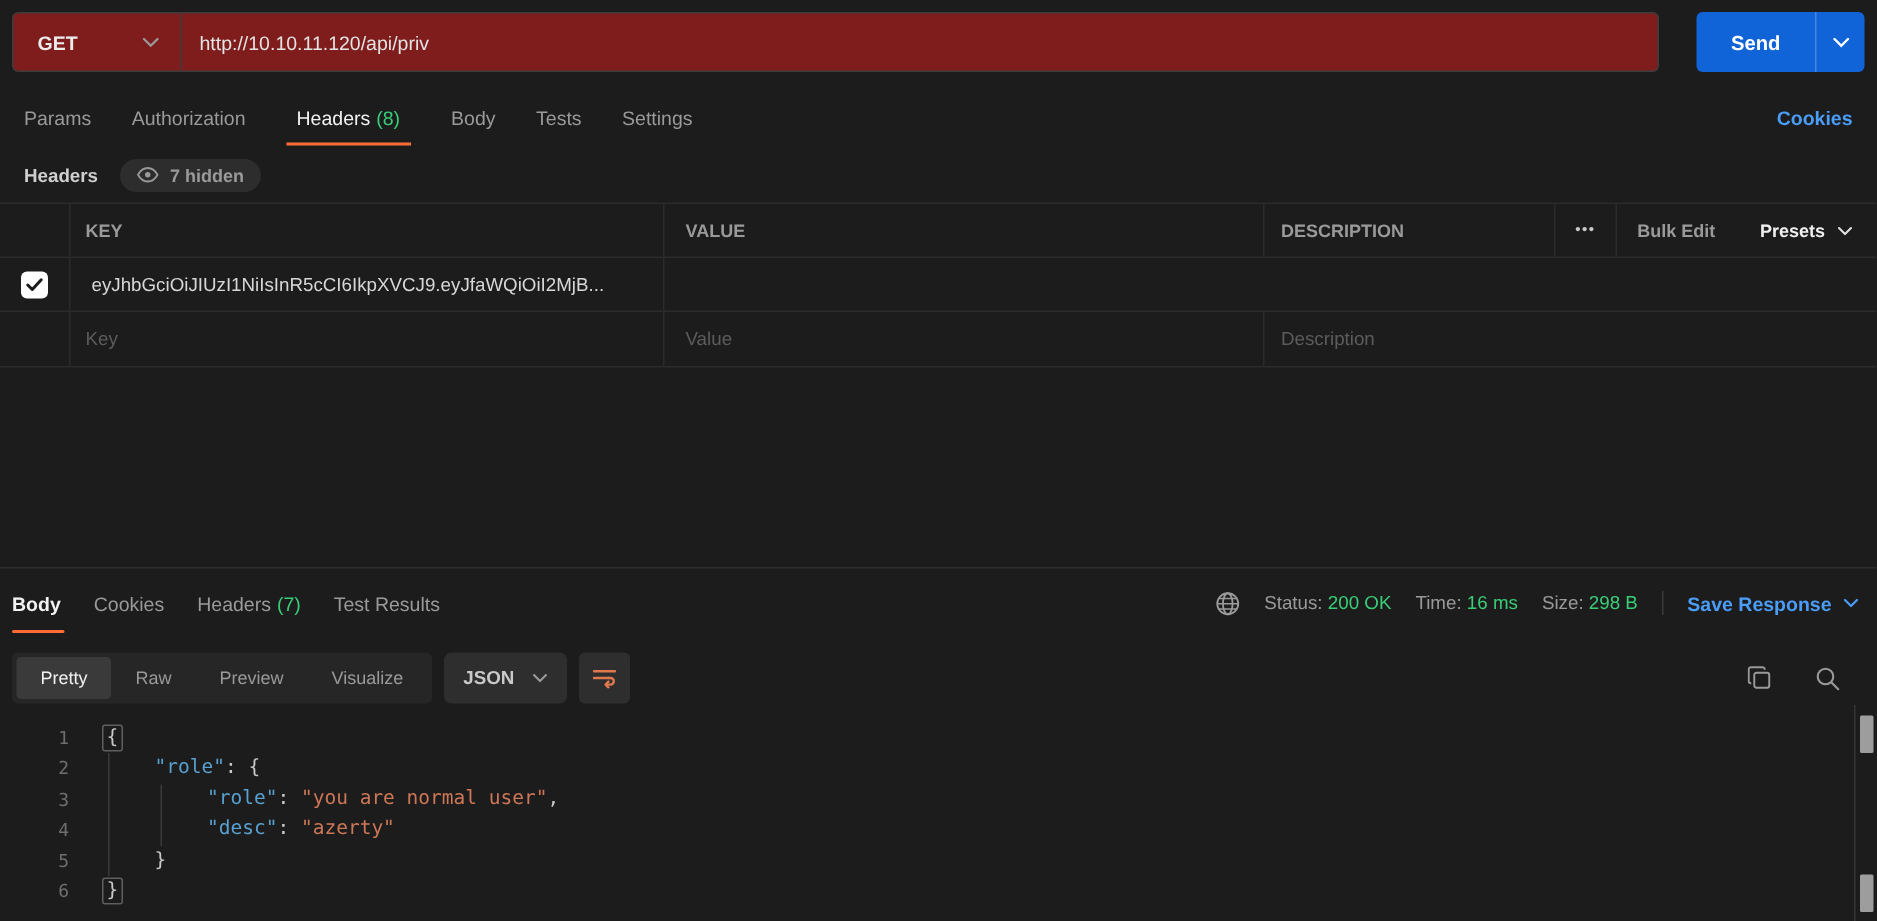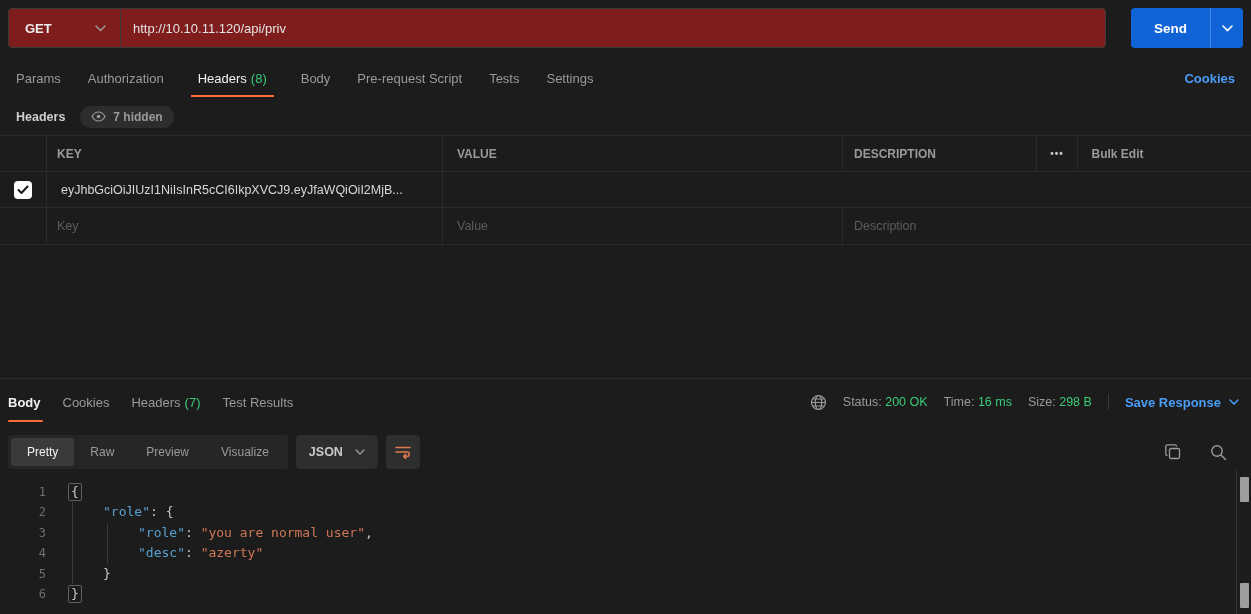--- a/index.html
+++ b/index.html
@@ -150,23 +150,20 @@
         <span>Authorization</span>
       </div>
     <div class="tab active">
       <span>Headers</span>
       <span class="cnt">(8)</span>
     </div>
     <div class="tab">
         <span>Body</span>
       </div>
     <div class="tab">
-        <span>Pre-request Script</span>
-      </div>
-    <div class="tab">
         <span>Tests</span>
       </div>
     <div class="tab">
         <span>Settings</span>
       </div>
     <div class="cookies-link">Cookies</div>
   </div>
 
   <div class="subheader">
     <span class="title">Headers</span>
@@ -184,20 +181,30 @@
   <div class="kv-table">
     <div class="kv-row head">
       <div class="cell bdr"></div>
       <div class="cell bdr pad-k">KEY</div>
       <div class="cell bdr pad-v">VALUE</div>
       <div class="cell bdr pad-d">DESCRIPTION</div>
       <div class="cell bdr center">
         <span class="more-dots">•••</span>
       </div>
       <div class="cell center bulk-edit">Bulk Edit</div>
+      <div class="cell center">
+        <span class="presets">
+          <span>Presets</span>
+          <span>
+            <svg width="10" height="6" viewBox="0 0 10 6">
+                <path d="M1 1l4 4 4-4" stroke="#e0e0e0" stroke-width="1.4" fill="none" stroke-linecap="round"></path>
+              </svg>
+          </span>
+        </span>
+      </div>
     </div>
 
     <div class="kv-row data">
       <div class="cell bdr center">
         <div class="checkbox">
           <svg width="12" height="10" viewBox="0 0 12 10">
               <path d="M1.5 5l3 3 6-6.5" stroke="#1c1c1c" stroke-width="2" fill="none" stroke-linecap="round" stroke-linejoin="round"></path>
             </svg>
         </div>
       </div>

